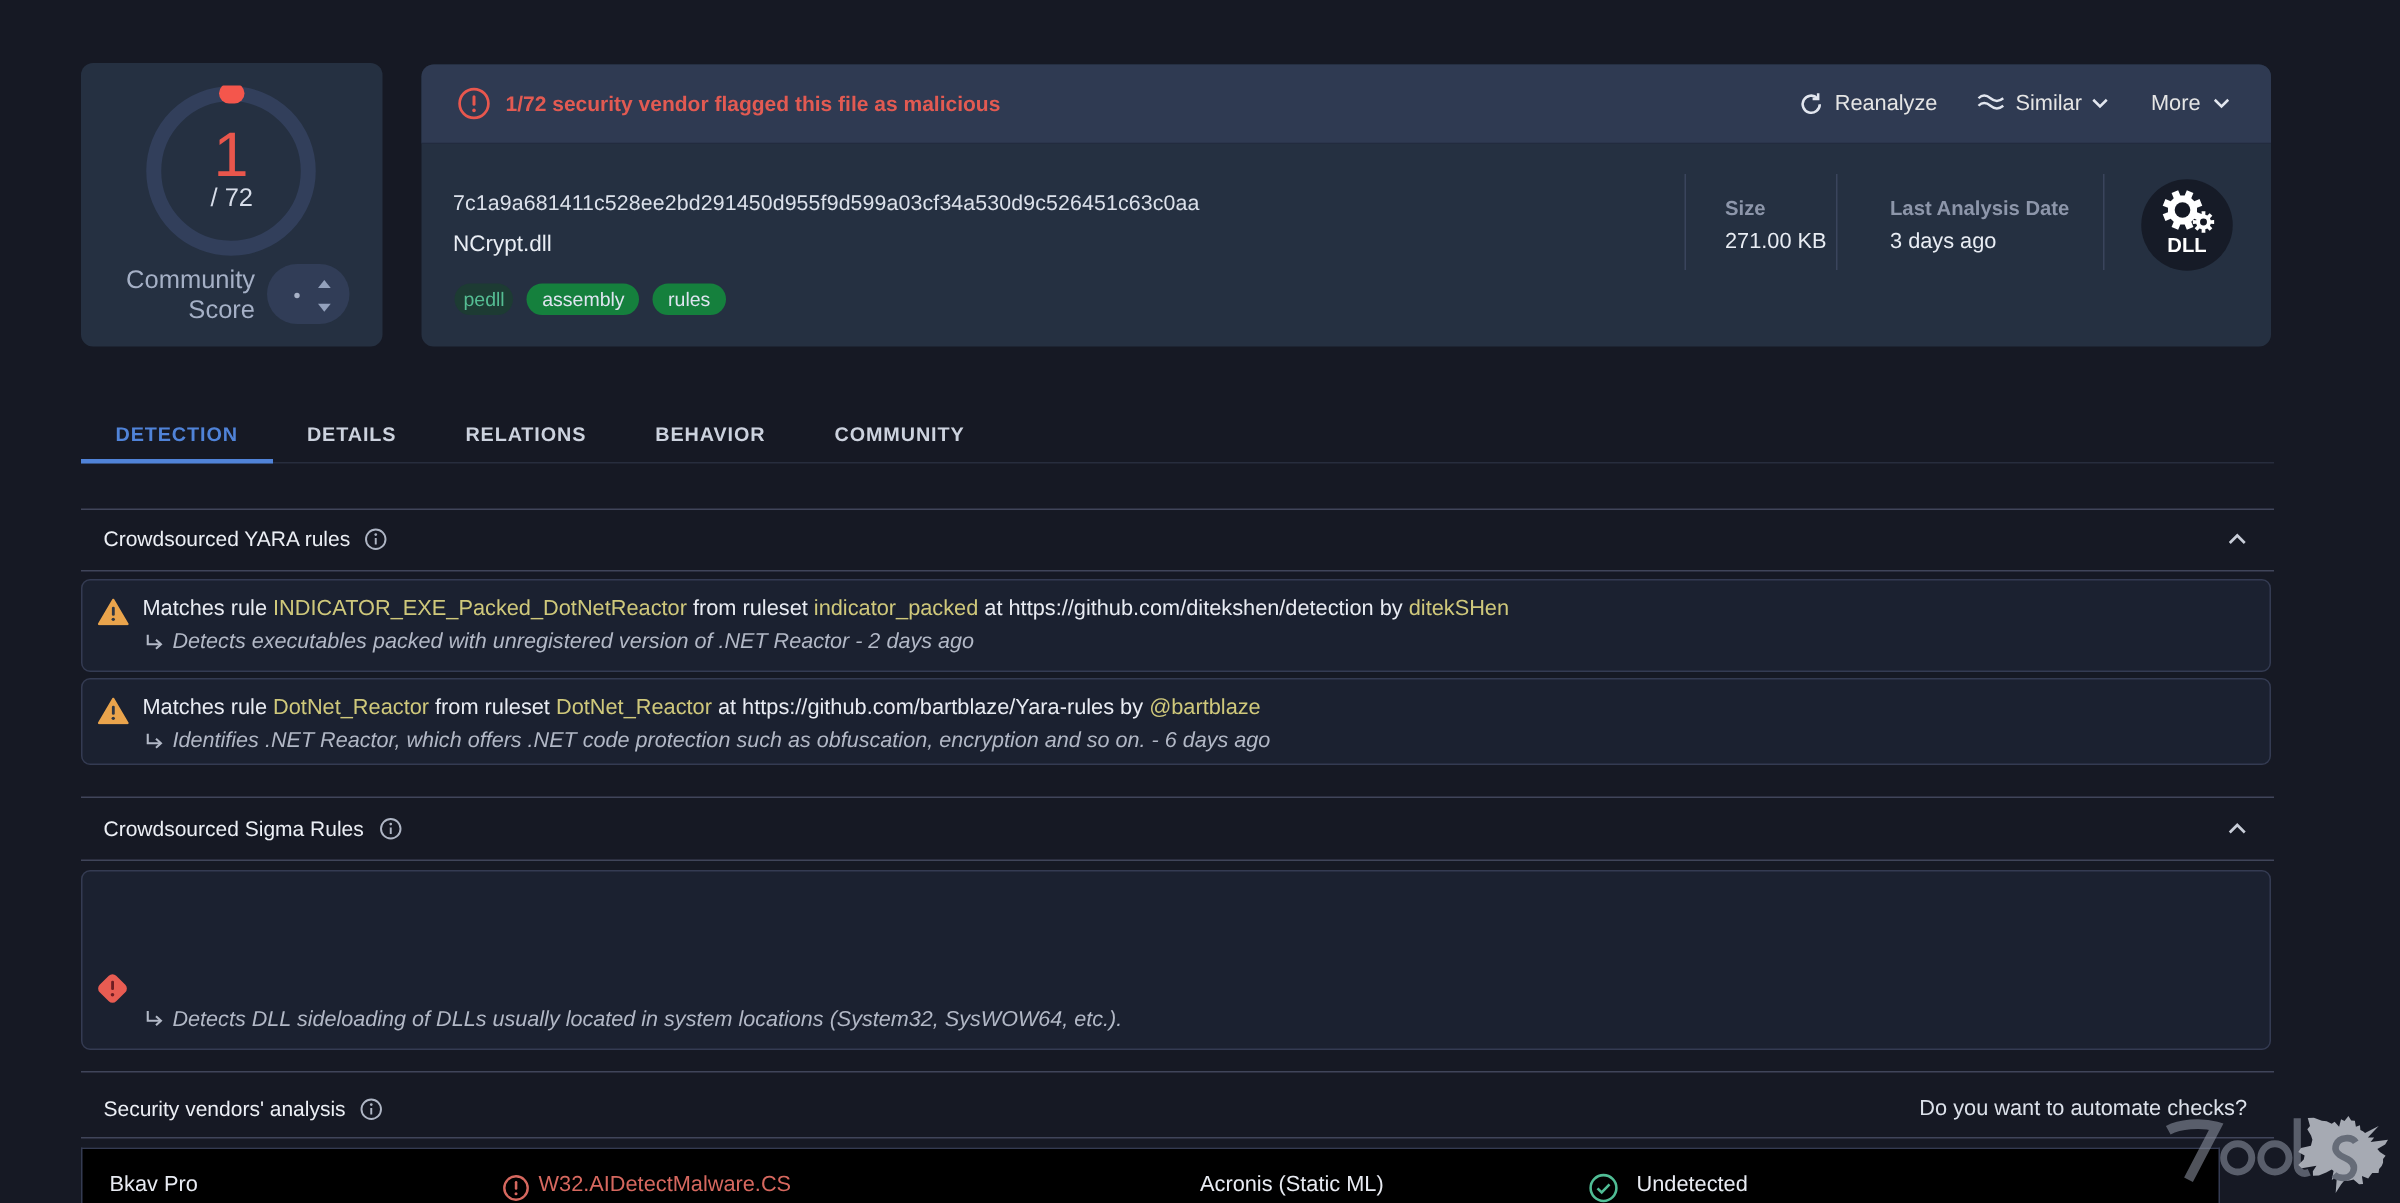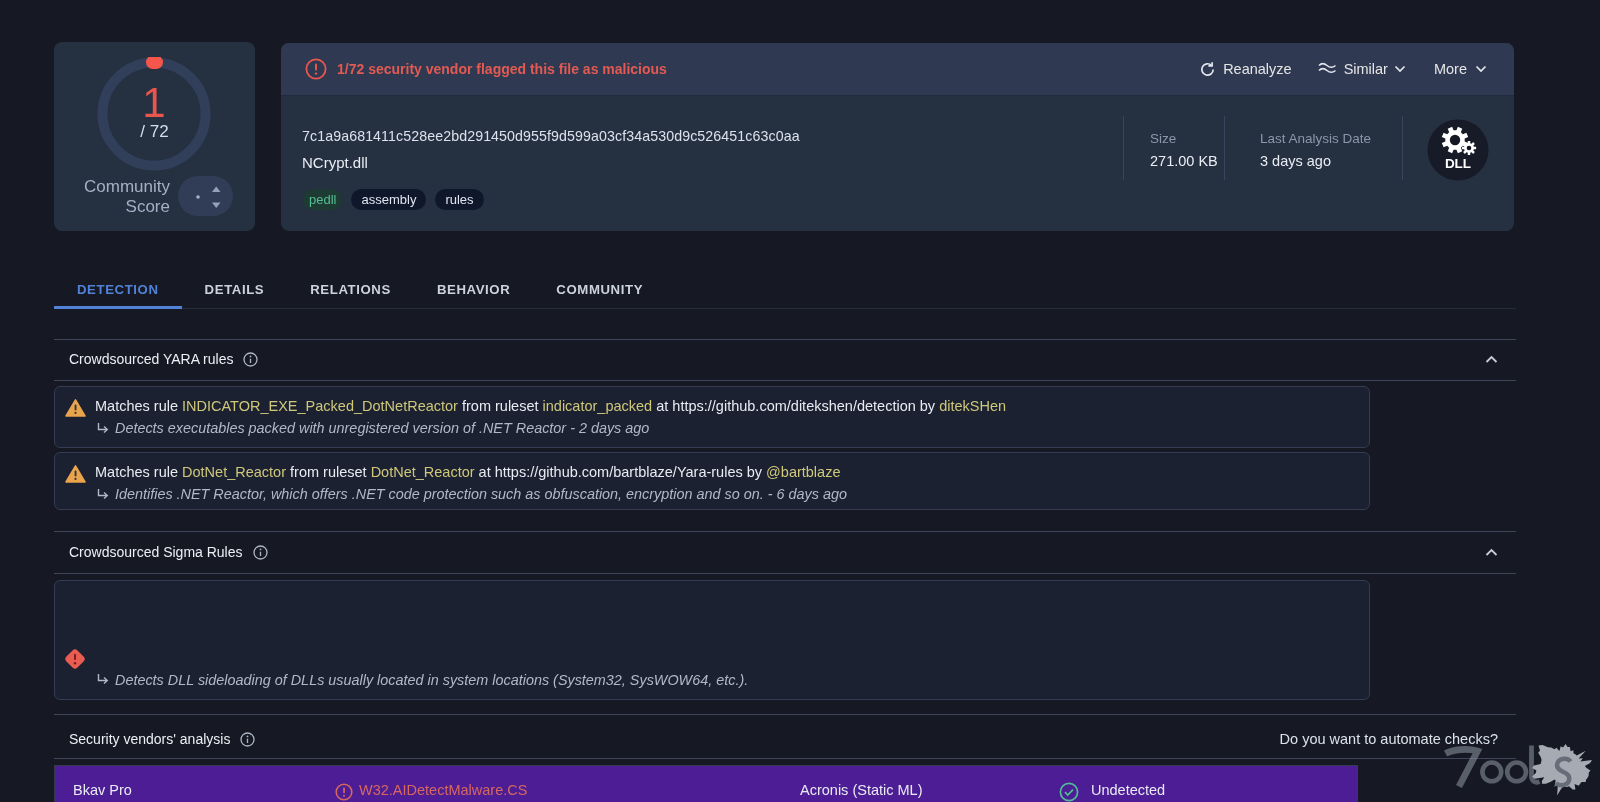--- a/index.html
+++ b/index.html
@@ -13,47 +13,47 @@
 #vote { position:absolute; left:124px; top:134px; width:55px; height:40px; background:#313d57; border-radius:20px; }
 
 #file-card { position:absolute; left:281px; top:43px; width:1233px; height:188px; background:#253041; border-radius:8px; }
 #alert-bar { position:absolute; left:0; top:0; width:1233px; height:53px; background:#2f3a52; border-bottom:1px solid #222b3e; border-radius:8px 8px 0 0; display:flex; align-items:center; }
 #alert-text { color:#e25a52; font-weight:bold; font-size:14px; margin-left:10px; }
 #bar-actions { margin-left:auto; margin-right:27px; display:flex; align-items:center; color:#e5e5e5; font-size:14.5px; }
 #bar-actions .lbl { margin:0 0 0 7px; }
 #hash { position:absolute; left:21px; top:85px; font-size:14.2px; color:#dce1eb; letter-spacing:0.1px; }
 #fname { position:absolute; left:21px; top:111px; font-size:15px; color:#e9edf4; }
 #tags { position:absolute; left:22px; top:146px; display:flex; }
-.tag { height:21px; line-height:21px; border-radius:10.5px; background:#0f172a; color:#dfe4f0; font-size:13px; padding:0 10px; margin-right:9px; }
+.tag { height:21px; line-height:21px; border-radius:10.5px; background:#15803d; color:#dfe4f0; font-size:13px; padding:0 10px; margin-right:9px; }
 .tag.green { background:#1d3b33; color:#55bd93; padding:0 6px; }
 .vsep { position:absolute; top:73px; width:1px; height:64px; background:#3a445c; }
-.info-label { position:absolute; font-size:13.5px; color:#8d96aa; top:88px; }
+.info-label { position:absolute; font-size:13.5px; color:#8d96aa; top:88px;font-weight:bold; }
 .info-value { position:absolute; font-size:14.5px; color:#e9edf4; top:110px; }
 #dll-badge { position:absolute; left:1146px; top:76px; }
 
 #tabbar { position:absolute; left:54px; top:271px; width:1462px; height:38px; border-bottom:1px solid #272d3d; }
 .tab { display:inline-block; padding:0 23px; font-size:13.2px; font-weight:bold; letter-spacing:0.6px; color:#ccd2de; line-height:37px; height:38px; }
 .tab.active { color:#5083d8; border-bottom:3px solid #5083d8; }
 
 .divider { position:absolute; left:54px; width:1462px; height:1px; background:#40455a; }
 .sec-head { position:absolute; left:69px; font-size:14px; font-weight:normal; color:#eceff5; display:flex; align-items:center; }
 .sec-head svg { margin-left:10px; }
 .chev-up { position:absolute; left:1485px; }
-.rulebox { position:absolute; left:54px; width:1316px; background:#1b2130; border:1px solid #343b52; border-radius:6px; }
+.rulebox { position:absolute; left:54px; width:1460px; background:#1b2130; border:1px solid #343b52; border-radius:6px; }
 .r-line1 { position:absolute; left:40px; top:11px; font-size:14.5px; color:#e8ebf2; }
 .r-line2 { position:absolute; left:60px; top:33px; font-size:14.4px; font-style:italic; color:#b2b8c6; }
 .ylw { color:#cfc87b; }
 .redlink { color:#e2554d; }
 .tri-icon { position:absolute; left:10px; top:12px; }
 .crook { position:absolute; left:42px; top:36px; }
 
 #sev-row { position:absolute; left:0; top:0; width:1458px; height:53px; border-bottom:1px solid #343b52; }
 .sev { position:absolute; top:0; line-height:53px; font-size:13px; font-weight:bold; letter-spacing:0.5px; color:#878fa2; }
 
-#vtable { position:absolute; left:54px; top:765px; width:1304px; height:37px; border:1px solid #343b52; border-bottom:none; background:#4c1d95; }
+#vtable { position:absolute; left:54px; top:765px; width:1426px; height:37px; border:1px solid #343b52; border-bottom:none; background:#000000; }
 .vcell { position:absolute; top:16px; font-size:14.5px; color:#e8ebf2; }
 #automate { position:absolute; top:731px; left:0; width:1498px; text-align:right; font-size:14.5px; color:#dce1ea; }
 
 #wm { position:absolute; left:1420px; top:726px; width:180px; height:76px; }
 </style>
 </head>
 <body>
 <div id="aa-wrap" style="transform:translateZ(0); position:absolute; left:0; top:0; width:1600px; height:802px;">
 
 <div id="score-card">

